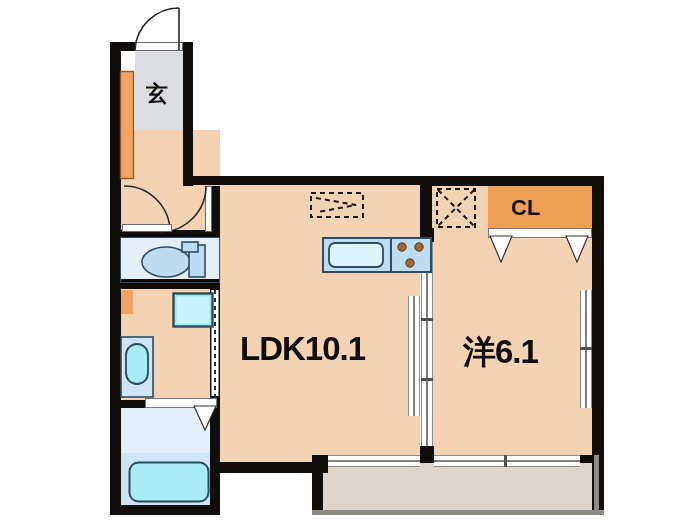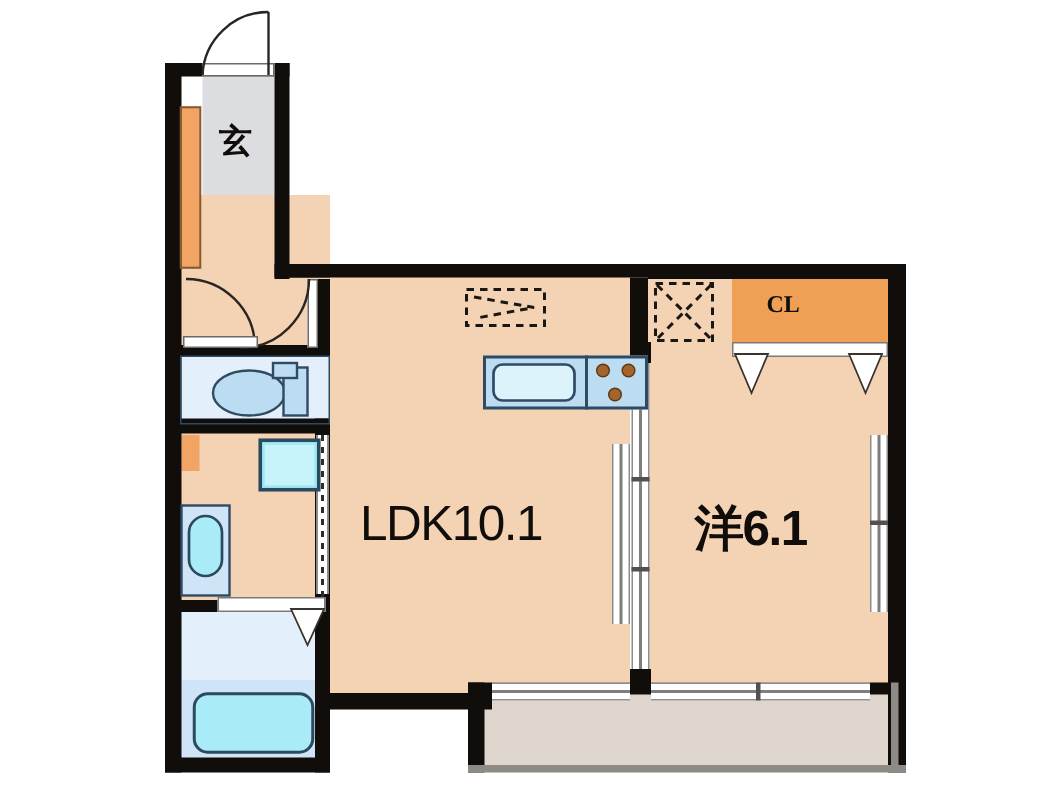--- a/index.html
+++ b/index.html
@@ -24,23 +24,23 @@
 
   
   .glass  {background:#ffffff;border-top:1px solid #8d8d8d;border-bottom:1px solid #8d8d8d;}
   .glassv {background:#ffffff;border-left:1px solid #8d8d8d;border-right:1px solid #8d8d8d;}
   .mull   {background:#7e7e7e;}
   .mullv  {background:#7e7e7e;}
 
   
   .lbl{position:absolute;color:#100d0b;white-space:nowrap;
        font-family:"Liberation Sans","DejaVu Sans",sans-serif;}
-  #ldk-label {font-size:33px;font-weight:400;letter-spacing:-1px;}
+  #ldk-label {font-size:33px;font-weight:700;letter-spacing:-1px;}
   #you-label {font-size:33px;font-weight:700;letter-spacing:-1px;}
-  #cl-label  {font-size:16px;font-weight:700;font-family:Liberation Serif, serif;}
+  #cl-label  {font-size:22px;font-weight:700;}
   #gen-label {font-size:22px;font-weight:700;}
   #bal-label {font-size:19px;font-weight:700;letter-spacing:1px;}
 
   svg{display:block;overflow:visible;}
   .swingline{stroke:#2a2522;stroke-width:1.6;fill:none;}
   .dash{fill:none;stroke:#1a1613;stroke-width:2;stroke-dasharray:5 4;}
   .fixfill{fill:#bcdcf2;stroke:#2f4a63;stroke-width:1.6;}
   .tubfill{fill:#a9ecf7;stroke:#2b4a5e;stroke-width:2;}
   .burner{fill:#a4642c;stroke:#5e3a18;stroke-width:1;}
   .vane{fill:#ffffff;stroke:#3a3330;stroke-width:1.2;}

